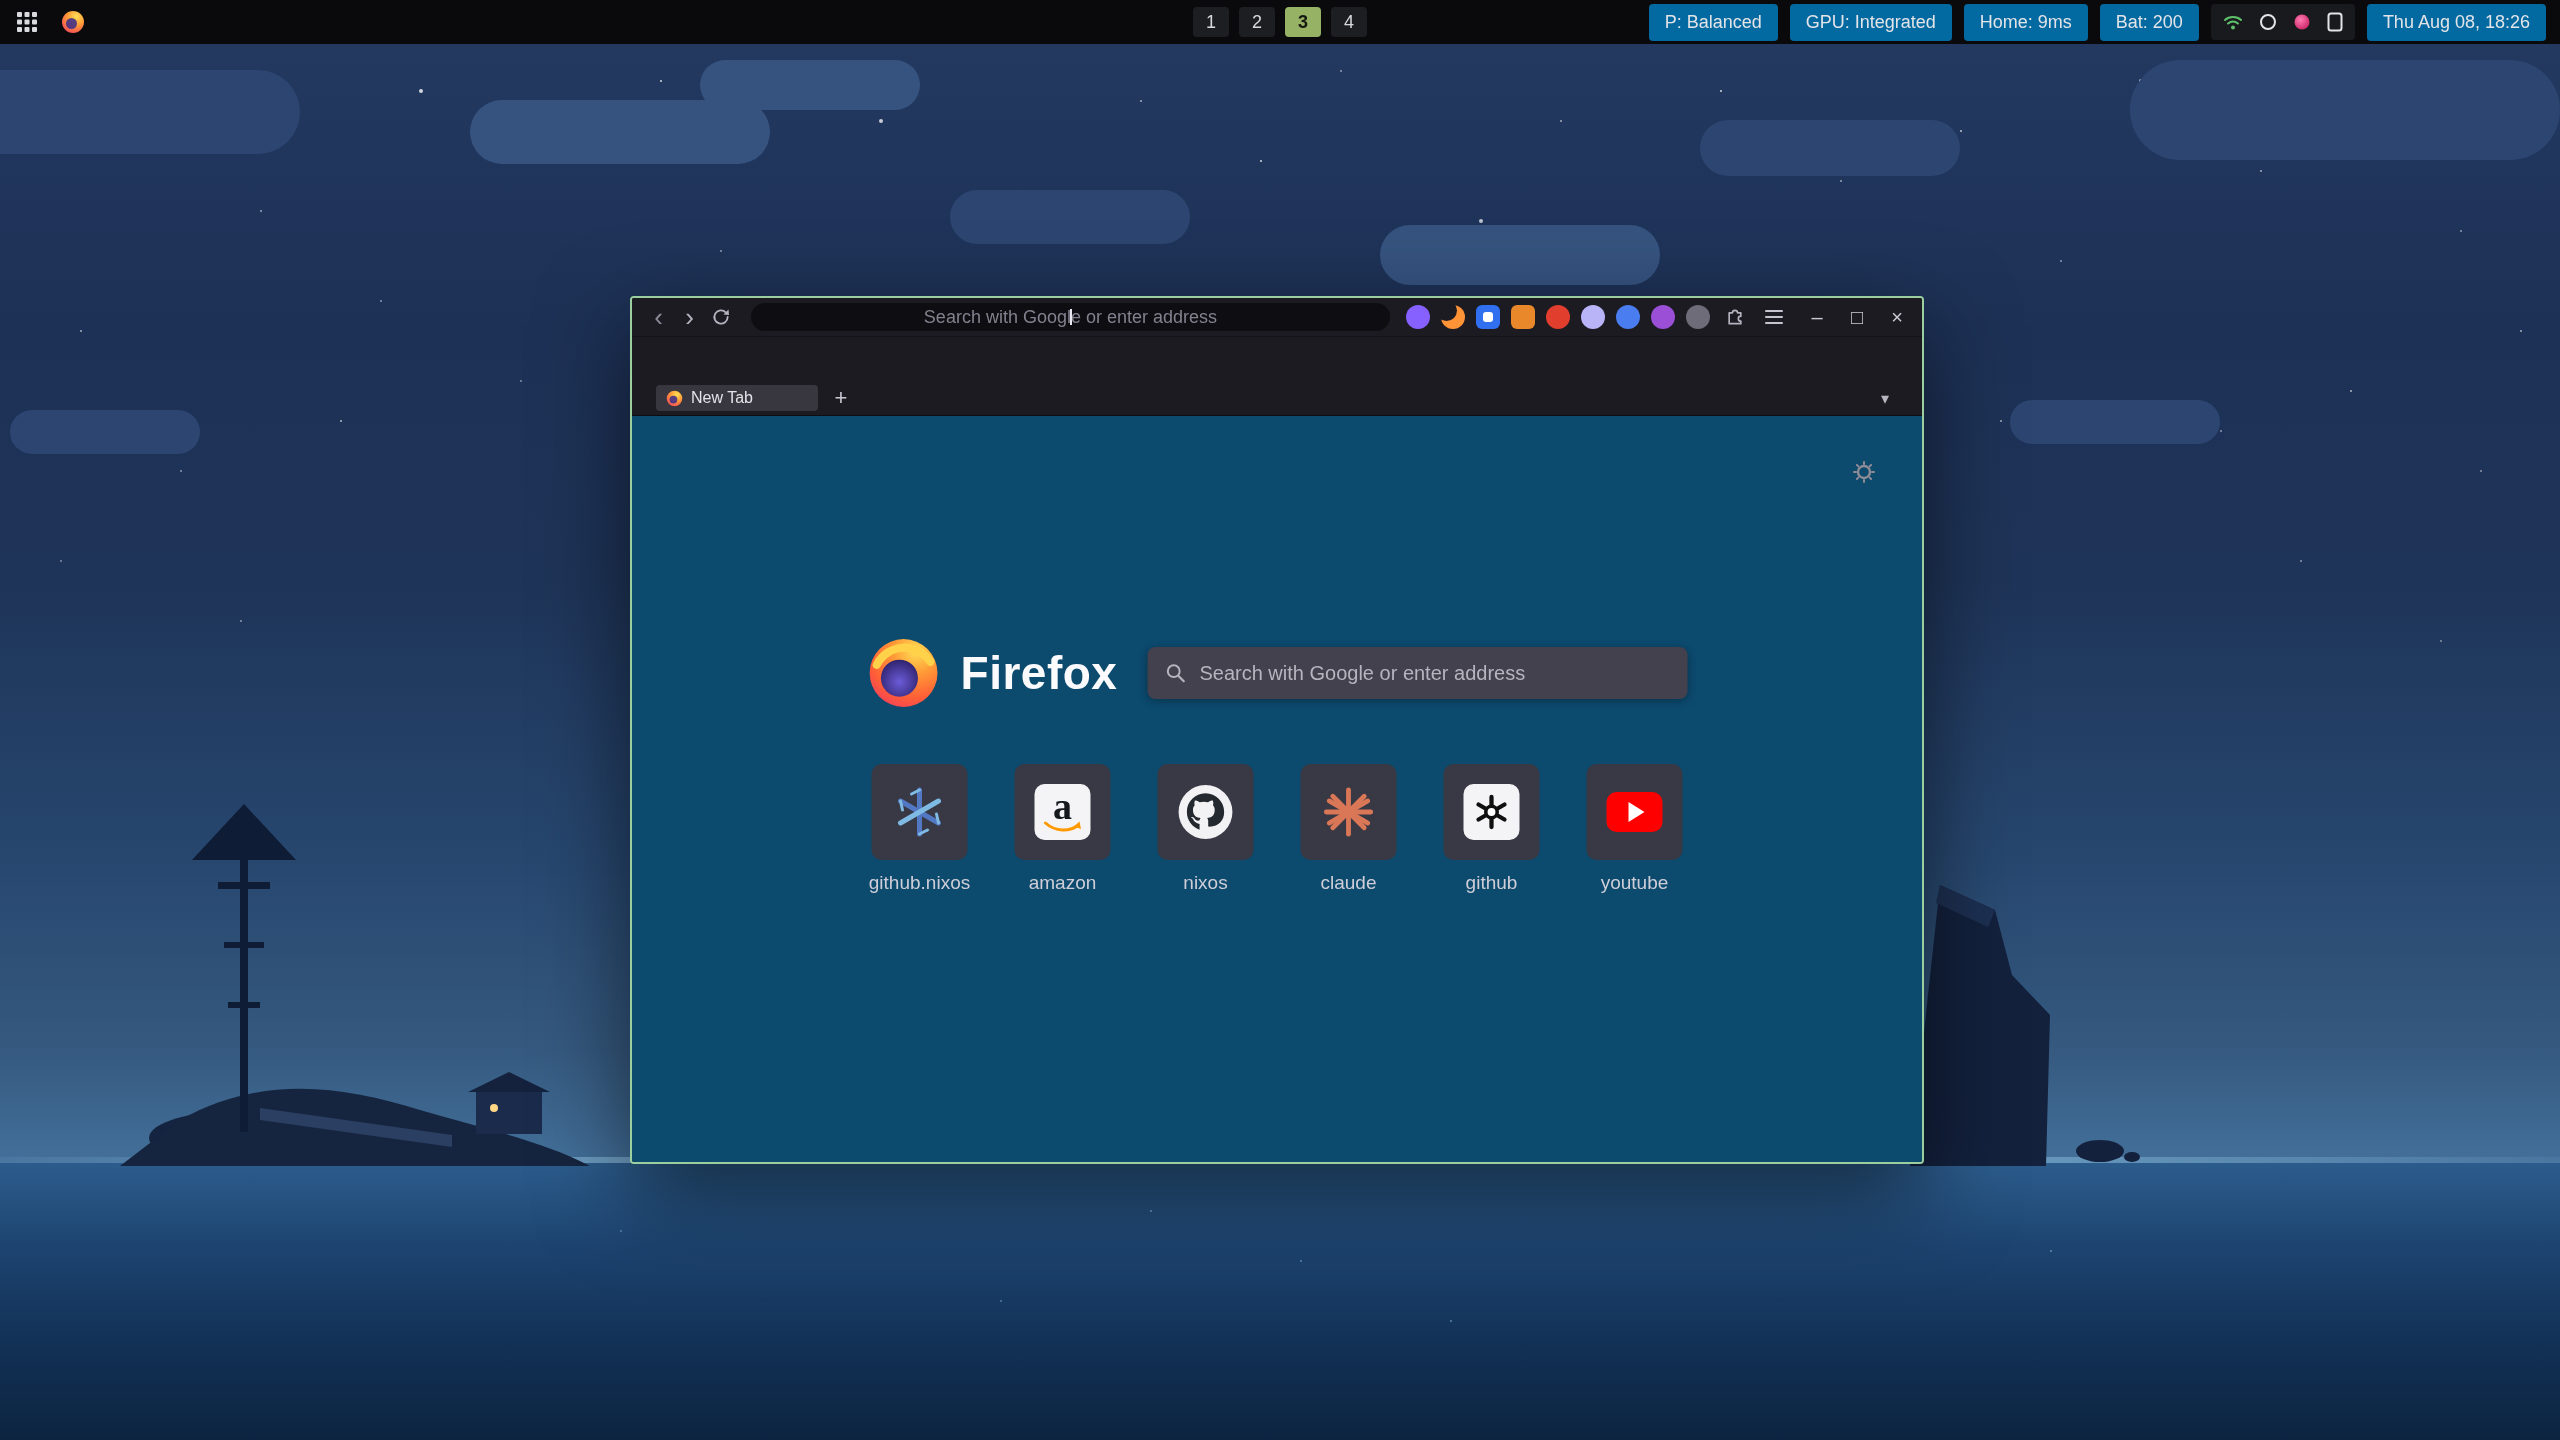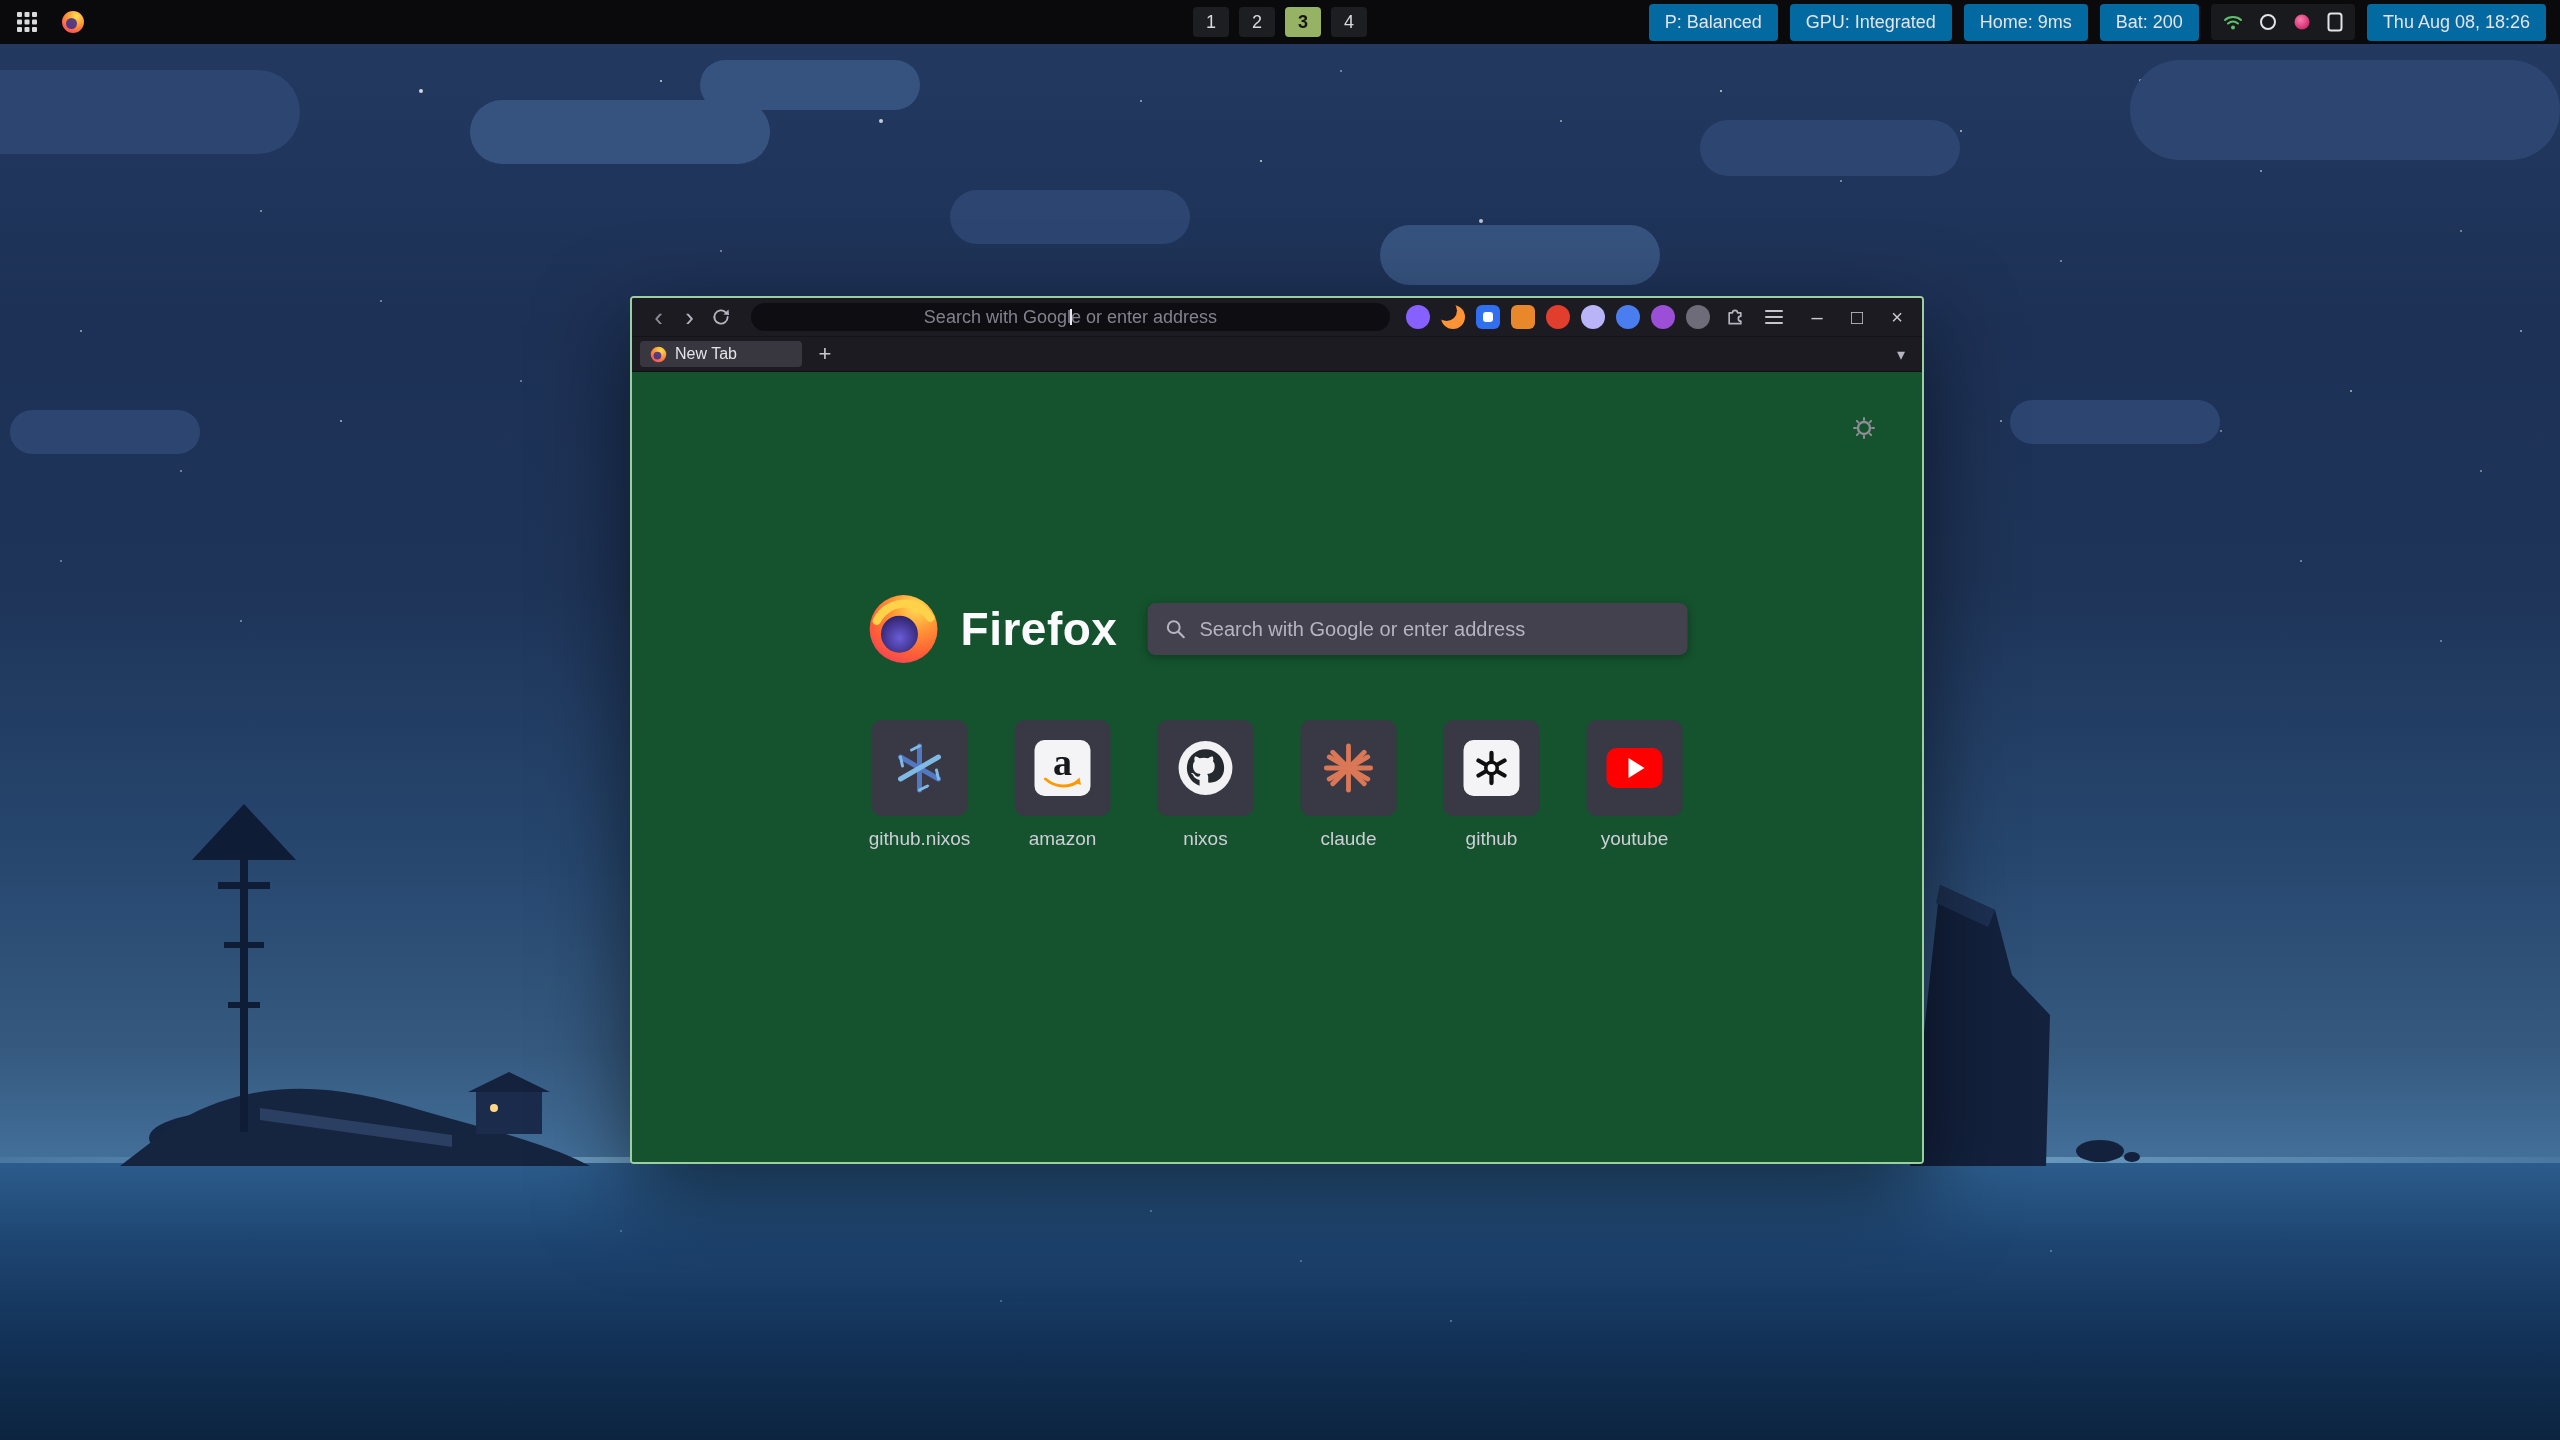--- a/index.html
+++ b/index.html
@@ -87,22 +87,22 @@
   .ext.square{border-radius:6px;}
   .ext.crescent::after{content:"";position:absolute;left:-5px;top:-5px;width:21px;height:21px;border-radius:50%;background:#1c1b22;}
   .ext.badge::after{content:"";position:absolute;inset:7px;background:#ffffff;border-radius:3px;}
   .toolbtn{width:28px;height:28px;border:none;background:transparent;display:flex;align-items:center;
     justify-content:center;border-radius:4px;padding:0;margin-left:10px;}
   .hamburger{width:18px;height:14px;display:flex;flex-direction:column;justify-content:space-between;}
   .hamburger span{display:block;height:2px;background:#c6c4cf;border-radius:1px;}
   .win-controls{display:flex;align-items:center;gap:14px;margin-left:14px;}
   .wc{width:26px;height:26px;border:none;background:transparent;color:#cbc9d3;font-size:20px;
     display:flex;align-items:center;justify-content:center;padding:0;border-radius:4px;}
-  .tabbar{height:34px;flex:none;background:#1c1b22;display:flex;align-items:center;padding:0 8px;
-    border-bottom:1px solid #0e0d12;}
+  .tabbar{height:34px;flex:none;background:#1c1b22;display:flex;align-items:center;padding:0 24px;
+    border-bottom:1px solid #0e0d12;margin-top:44px;}
   .tab{width:162px;height:26px;background:#38363f;border-radius:4px;display:flex;align-items:center;
     gap:8px;padding:0 10px;box-sizing:border-box;}
   .tab-title{font-size:16px;color:#e4e3e8;white-space:nowrap;overflow:hidden;}
   .newtab-btn{width:26px;height:26px;margin-left:10px;border:none;background:transparent;color:#c9c7d1;
     font-size:22px;display:flex;align-items:center;justify-content:center;border-radius:4px;padding:0;}
   .list-tabs{margin-left:auto;width:26px;height:26px;border:none;background:transparent;color:#b7b5c0;
     font-size:16px;display:flex;align-items:center;justify-content:center;padding:0;border-radius:4px;}
   .content{flex:1;position:relative;background:#2b2a33;}
   .gear-btn{position:absolute;top:42px;right:44px;width:28px;height:28px;border:none;background:transparent;
     display:flex;align-items:center;justify-content:center;padding:0;border-radius:4px;}
@@ -294,21 +294,21 @@
           </defs>
         <circle cx="12" cy="12" r="11" fill="url(#fxt)"></circle>
         <circle cx="10.5" cy="13.5" r="5.5" fill="#3a2a8c" opacity=".85"></circle>
       </svg>
       <span class="tab-title">New Tab</span>
     </div>
     <button class="newtab-btn">+</button>
     <button class="list-tabs">▾</button>
   </div>
 
-  <div class="content" style="background: #14532d; text-align: center;">
+  <div class="content" style="background: #0c4a6e; text-align: center;">
 
     <button class="gear-btn">
       <svg width="24" height="24" viewBox="0 0 24 24">
         <g fill="#8e8c97">
           <rect x="11" y="1" width="2" height="4" rx="1"></rect>
           <rect x="11" y="1" width="2" height="4" rx="1" transform="rotate(45 12 12)"></rect>
           <rect x="11" y="1" width="2" height="4" rx="1" transform="rotate(90 12 12)"></rect>
           <rect x="11" y="1" width="2" height="4" rx="1" transform="rotate(135 12 12)"></rect>
           <rect x="11" y="1" width="2" height="4" rx="1" transform="rotate(180 12 12)"></rect>
           <rect x="11" y="1" width="2" height="4" rx="1" transform="rotate(225 12 12)"></rect>

